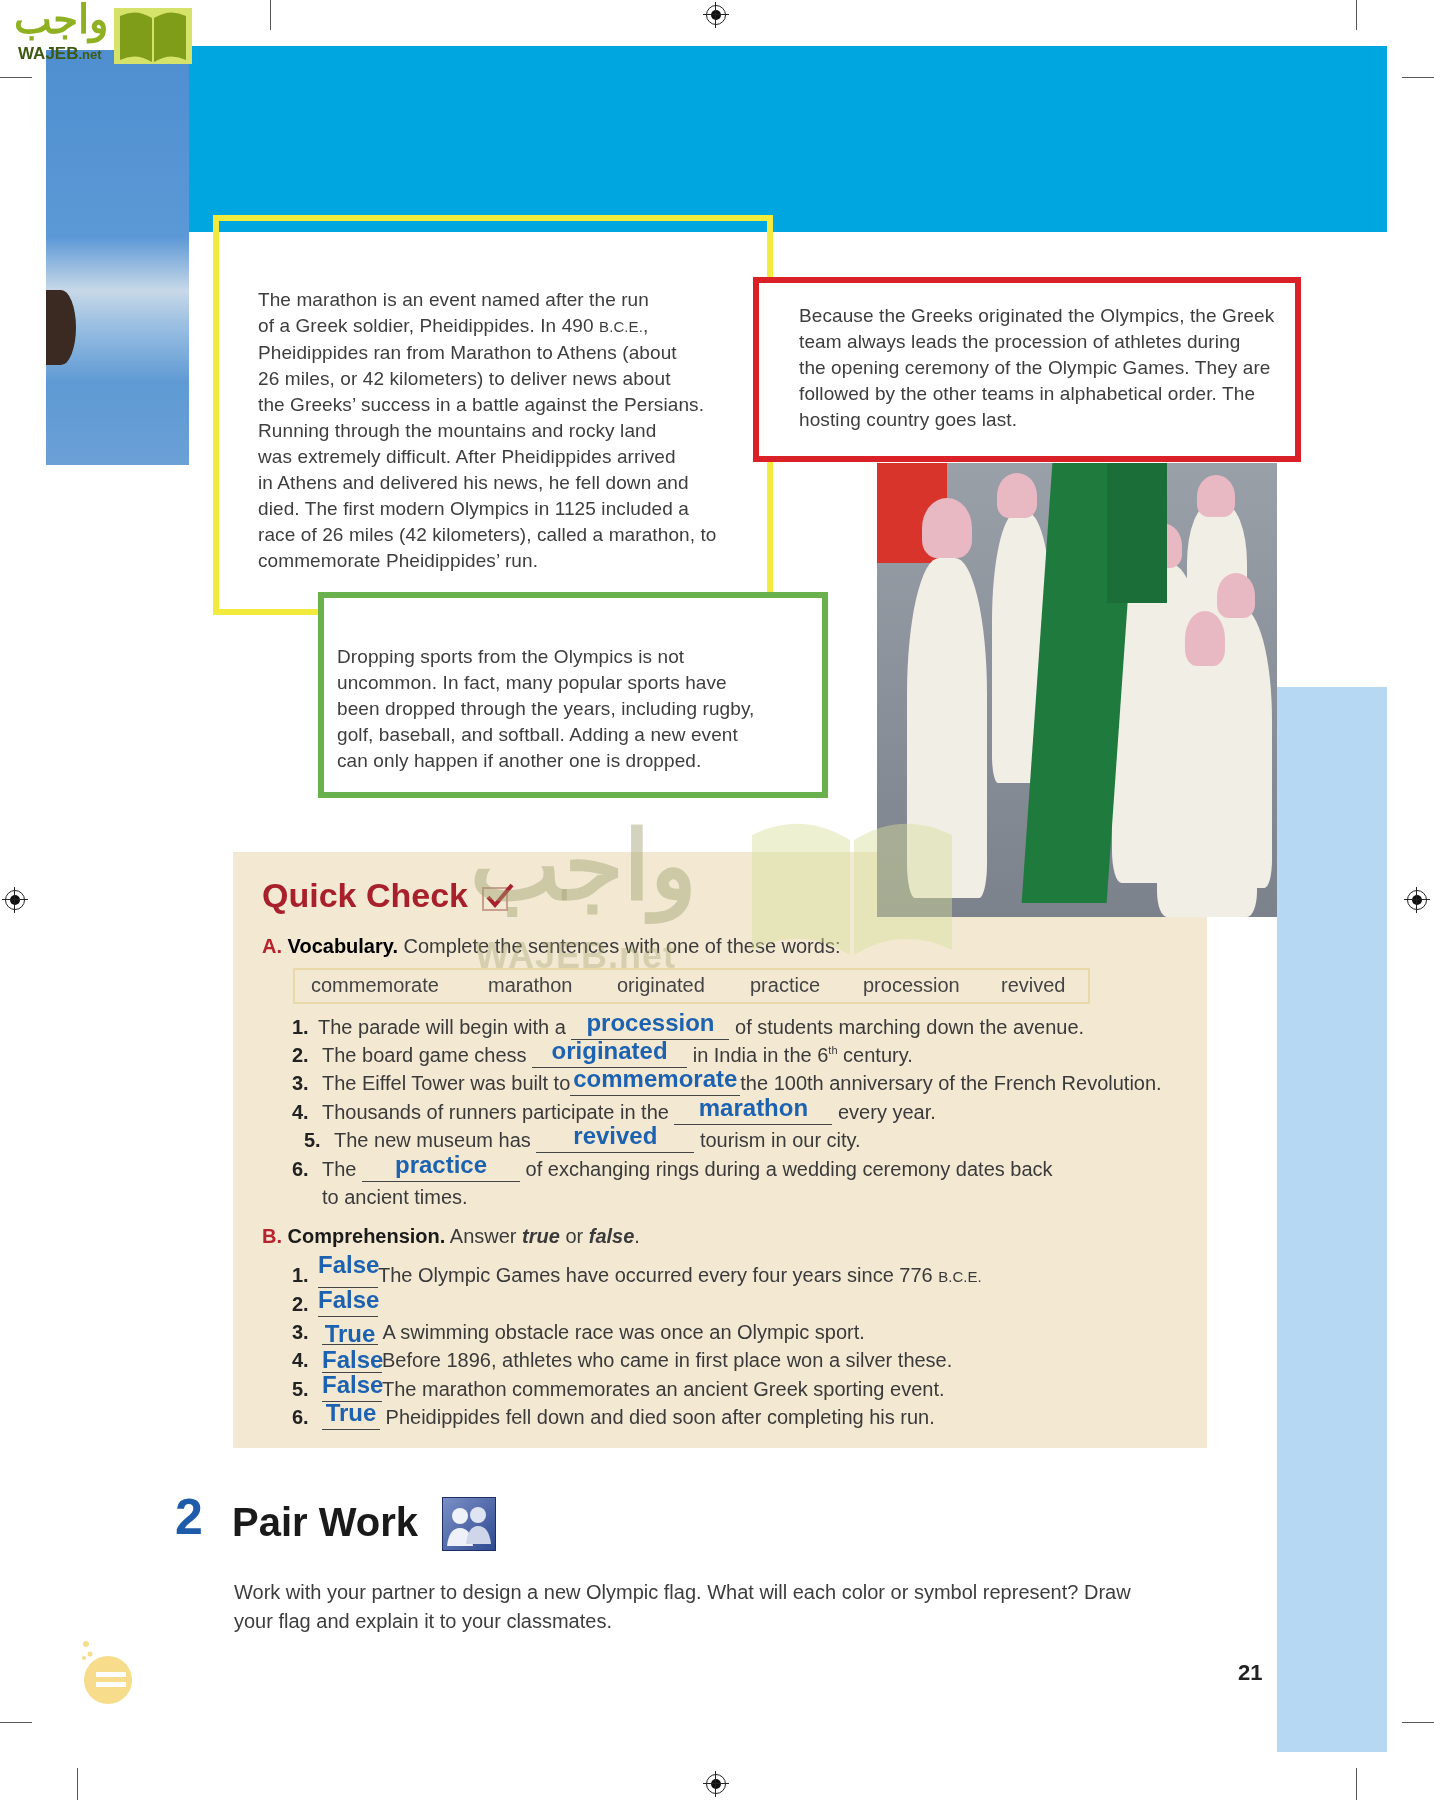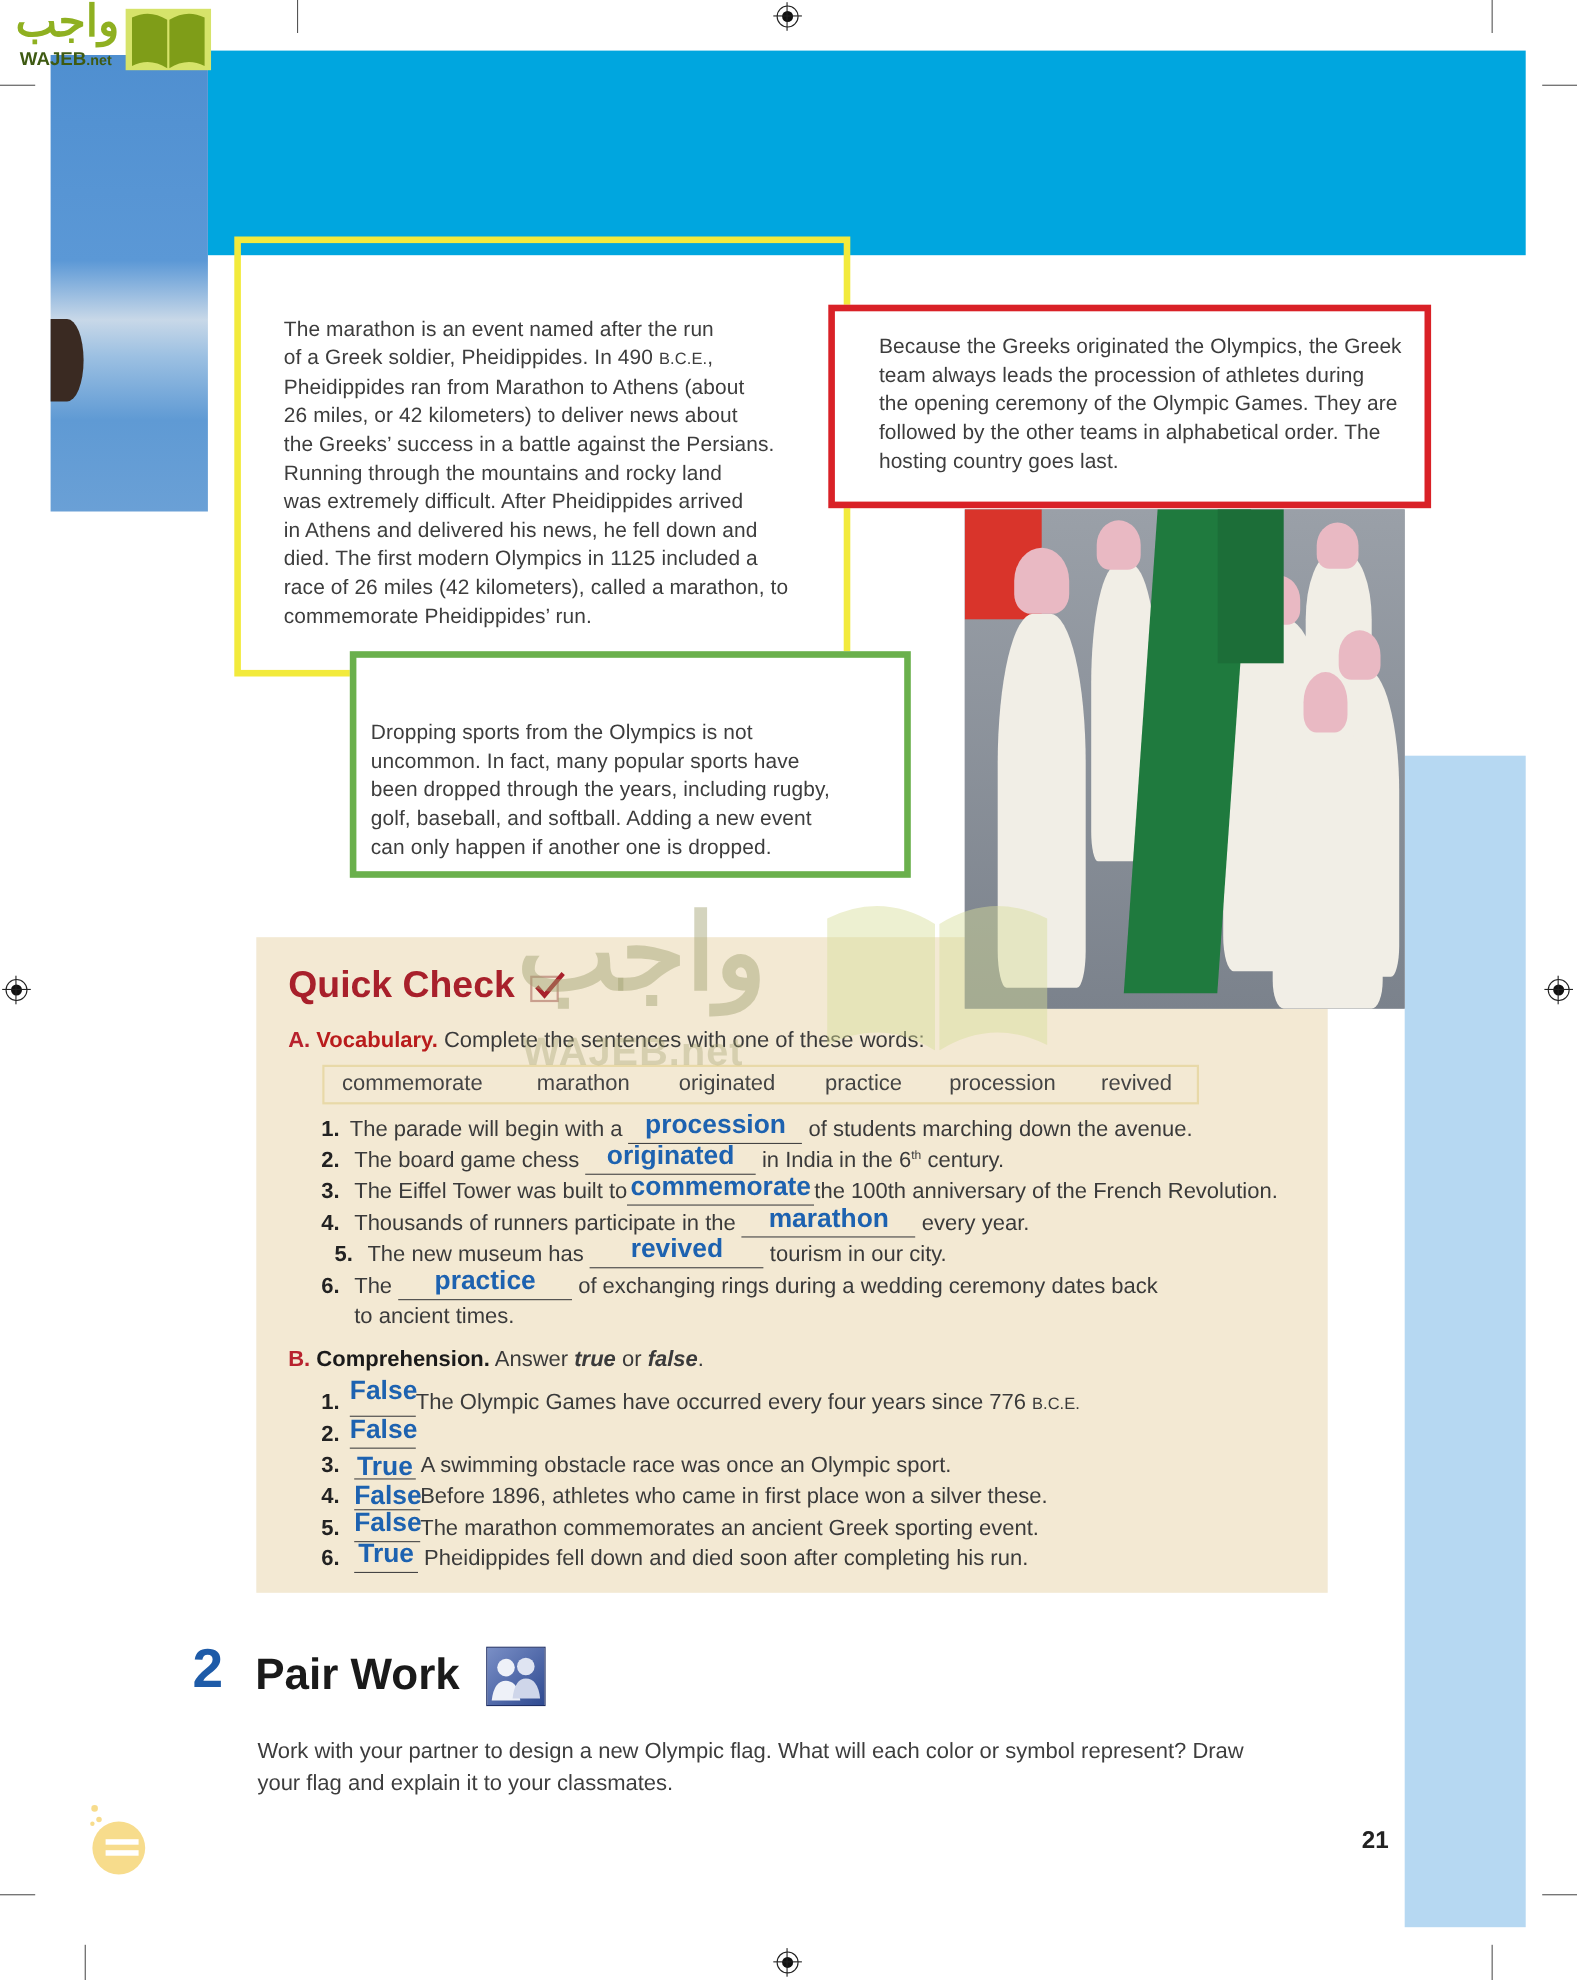--- a/index.html
+++ b/index.html
@@ -147,21 +147,21 @@
   <div class="head" style="left:320px;top:12px;width:38px;height:42px;"></div>
   <div class="fig" style="left:320px;top:145px;width:75px;height:280px;"></div>
   <div class="head" style="left:340px;top:110px;width:38px;height:45px;"></div>
   <div class="fig" style="left:280px;top:200px;width:100px;height:254px;"></div>
   <div class="head" style="left:308px;top:148px;width:40px;height:55px;"></div>
   <div class="flag"></div>
   <div class="flag2"></div>
 </div>
 
 <div class="box green">
-  <div class="para" style="left:13px;top:56px;width:480px;">
+  <div class="para" style="left:13px;top:46px;width:480px;">
     <div>Dropping sports from the Olympics is not</div>
     <div>uncommon. In fact, many popular sports have</div>
     <div>been dropped through the years, including rugby,</div>
     <div>golf, baseball, and softball. Adding a new event</div>
     <div>can only happen if another one is dropped.</div>
   </div>
 </div>
 
 <div class="abs ltblue-strip"></div>
 
@@ -175,21 +175,21 @@
 
 <div class="watermark">واجب</div>
 <div class="watermark-en">WAJEB.net</div>
 <svg class="wm-book" viewBox="0 0 220 140">
   <path d="M10 20 Q60 -5 108 25 L108 140 Q60 110 10 135 Z" fill="#d8de9a"></path>
   <path d="M210 20 Q160 -5 112 25 L112 140 Q160 110 210 135 Z" fill="#d8de9a"></path>
 </svg>
 
 <div class="line" style="left:262px;top:935px;">
   <span class="sec-letter">A.</span>
-  <b style="color:#b91c1c;">Vocabulary.</b>
+  <b style="color:#000000;">Vocabulary.</b>
   <span>Complete the sentences with one of these words:</span>
 </div>
 
 <div class="abs wordbox">
   <span style="left:16px;">commemorate</span>
   <span style="left:193px;">marathon</span>
   <span style="left:322px;">originated</span>
   <span style="left:455px;">practice</span>
   <span style="left:568px;">procession</span>
   <span style="left:706px;">revived</span>

